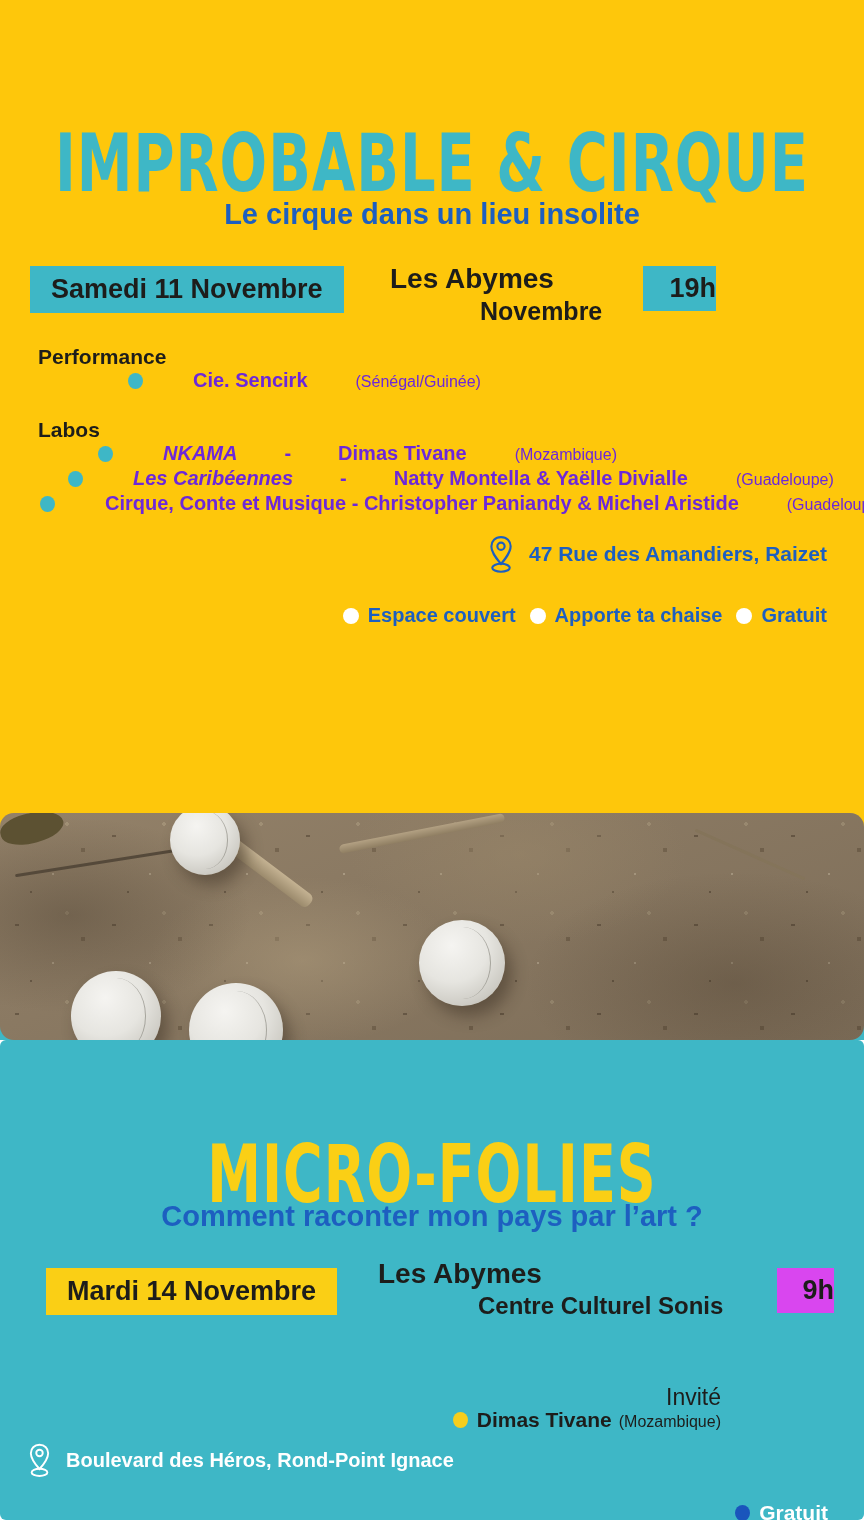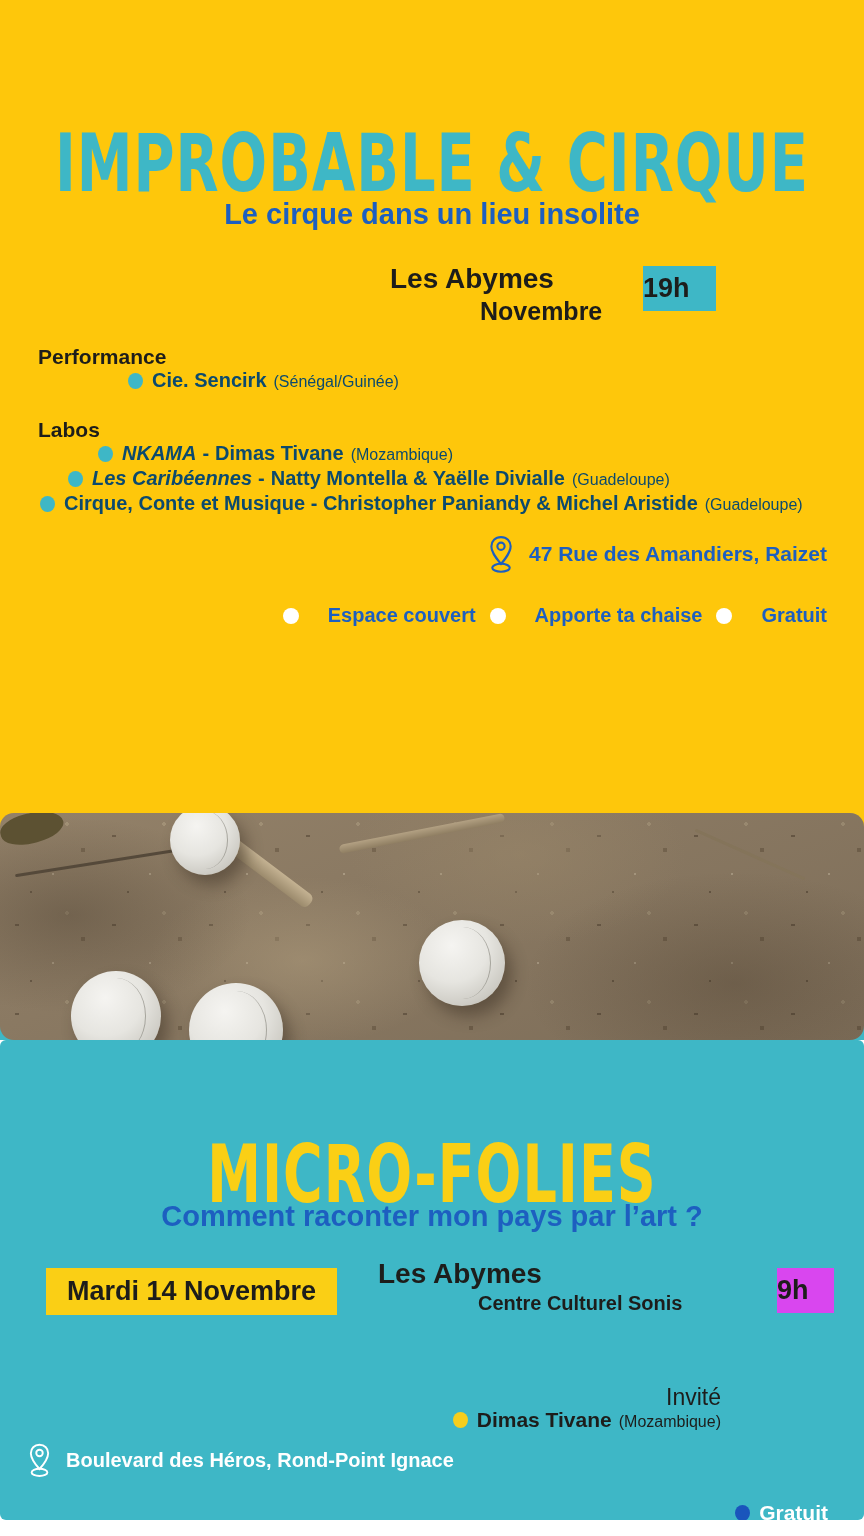--- a/index.html
+++ b/index.html
@@ -14,32 +14,32 @@
     font-family:"DejaVu Sans",sans-serif;font-weight:900;font-size:56px;line-height:1;
     letter-spacing:1px;color:#3EB7C6;transform:scaleY(1.42);transform-origin:top center;
     white-space:nowrap;}
   .e1-subtitle{position:absolute;top:198px;left:0;width:100%;text-align:center;
     font-weight:700;font-size:29px;color:#1D5FC0;}
 
   .date-box{position:absolute;font-weight:700;font-size:27px;line-height:47px;
     color:#1D1D1B;padding:0 21px;white-space:nowrap;}
   .e1-date{top:266px;left:30px;background:#3EB7C6;}
   .time-box{position:absolute;font-weight:700;font-size:27px;line-height:45px;
-    color:#1D1D1B;text-align:left;}
+    color:#1D1D1B;text-align:right;}
   .e1-time{top:266px;left:643px;width:73px;background:#3EB7C6;}
 
   .venue{position:absolute;color:#1D1D1B;white-space:nowrap;}
   .e1-venue{top:263px;left:390px;}
   .venue-name{font-weight:700;font-size:28px;}
   .venue-place{font-weight:700;font-size:25px;margin-top:2px;}
   .e1-venue .venue-place{margin-left:90px;}
 
   .pheading{position:absolute;font-weight:700;font-size:21px;color:#1D1D1B;}
   .pline{position:absolute;display:flex;align-items:baseline;white-space:nowrap;
-    font-weight:700;font-size:20px;color:#0c4a6e;}
+    font-weight:700;font-size:20px;color:#6d28d9;gap:41px;}
   .dot{display:inline-block;width:15px;height:16px;border-radius:50%;
     align-self:center;flex:0 0 auto;margin-right:9px;}
   .dot-teal{background:#3EB7C6;}
   .dot-yellow{background:#F6CE1C;}
   .dot-white{background:#FFFFFF;}
   .dot-blue{background:#1A55BC;}
   .work{font-style:italic;}
   .sep{margin:0 6px;}
   .sep:empty,.work:empty{display:none;margin:0;}
   .small{font-weight:400;font-size:16px;margin-left:7px;}
@@ -50,21 +50,21 @@
   .p-l1{top:442px;left:98px;}
   .p-l2{top:467px;left:68px;}
   .p-l3{top:492px;left:40px;}
 
   .addr-row{position:absolute;display:flex;align-items:center;white-space:nowrap;}
   .e1-addr{top:534px;right:37px;color:#1D5FC0;font-weight:700;font-size:21px;}
   .pin{flex:0 0 auto;margin-right:13px;}
 
   .tags{position:absolute;top:604px;right:37px;display:flex;align-items:center;
     color:#1D5FC0;font-weight:700;font-size:20px;white-space:nowrap;}
-  .tag{display:flex;align-items:center;margin-left:14px;gap:20px;}
+  .tag{display:flex;align-items:center;margin-left:14px;}
   .tag .dot{width:16px;height:16px;}
 
   
   .photo-wrap{height:227px;background:linear-gradient(#FEC70B 50%,#3EB7C6 50%);}
   .photo{position:relative;height:100%;border-radius:14px;overflow:hidden;
     background-color:#9a8870;
     background-image:
       radial-gradient(4px 3px at 17px 23px, rgba(70,56,40,.55) 50%, transparent 51%),
       radial-gradient(3px 3px at 53px 61px, rgba(235,222,196,.5) 50%, transparent 51%),
       radial-gradient(5px 4px at 83px 37px, rgba(90,74,54,.5) 50%, transparent 51%),
@@ -99,21 +99,21 @@
   
   .sec-bottom{position:relative;height:480px;background:#3EB7C6;overflow:hidden;border-radius:6px;}
   .e2-title{position:absolute;top:94px;left:0;width:100%;text-align:center;
     font-family:"DejaVu Sans",sans-serif;font-weight:900;font-size:54px;line-height:1;
     letter-spacing:1px;color:#FACF15;transform:scaleY(1.5);transform-origin:top center;
     white-space:nowrap;}
   .e2-subtitle{position:absolute;top:160px;left:0;width:100%;text-align:center;
     font-weight:700;font-size:29px;color:#1D5FC0;}
   .e2-date{top:228px;left:30px;background:#FACF15;margin-left:16px;}
   .e2-venue{top:218px;left:378px;}
-  .e2-venue .venue-place{margin-left:100px;font-size:20px;}
+  .e2-venue .venue-place{margin-left:100px;font-size:24px;}
   .e2-time{top:228px;left:777px;width:57px;background:#d946ef;}
 
   .e2-invite-h{position:absolute;top:344px;right:143px;font-weight:400;font-size:23px;
     color:#1D1D1B;}
   .e2-invite{position:absolute;top:368px;right:143px;display:flex;align-items:baseline;
     white-space:nowrap;font-weight:700;font-size:21px;color:#1D1D1B;}
   .e2-addr{top:402px;left:26px;color:#FFFFFF;font-weight:700;font-size:20px;}
   .e2-free{position:absolute;top:461px;right:36px;display:flex;align-items:center;
     white-space:nowrap;font-weight:700;font-size:21px;color:#FFFFFF;}
 
@@ -126,20 +126,21 @@
 </style>
 </head>
 <body>
 
 <div class="poster">
 
   <div class="sec-top">
     <div class="e1-title">IMPROBABLE &amp; CIRQUE</div>
     <div class="e1-subtitle">Le cirque dans un lieu insolite</div>
 
+    <div class="date-box e1-date">Samedi 11 Novembre</div>
     <div class="venue e1-venue">
       <div class="venue-name">Les Abymes</div>
       <div class="venue-place">Novembre</div>
     </div>
     <div class="time-box e1-time">19h</div>
 
     <div class="pheading p-perf-h">Performance</div>
     <div class="pline p-perf-i">
       <span class="dot dot-teal"></span>
       <span>Cie. Sencirk</span>

